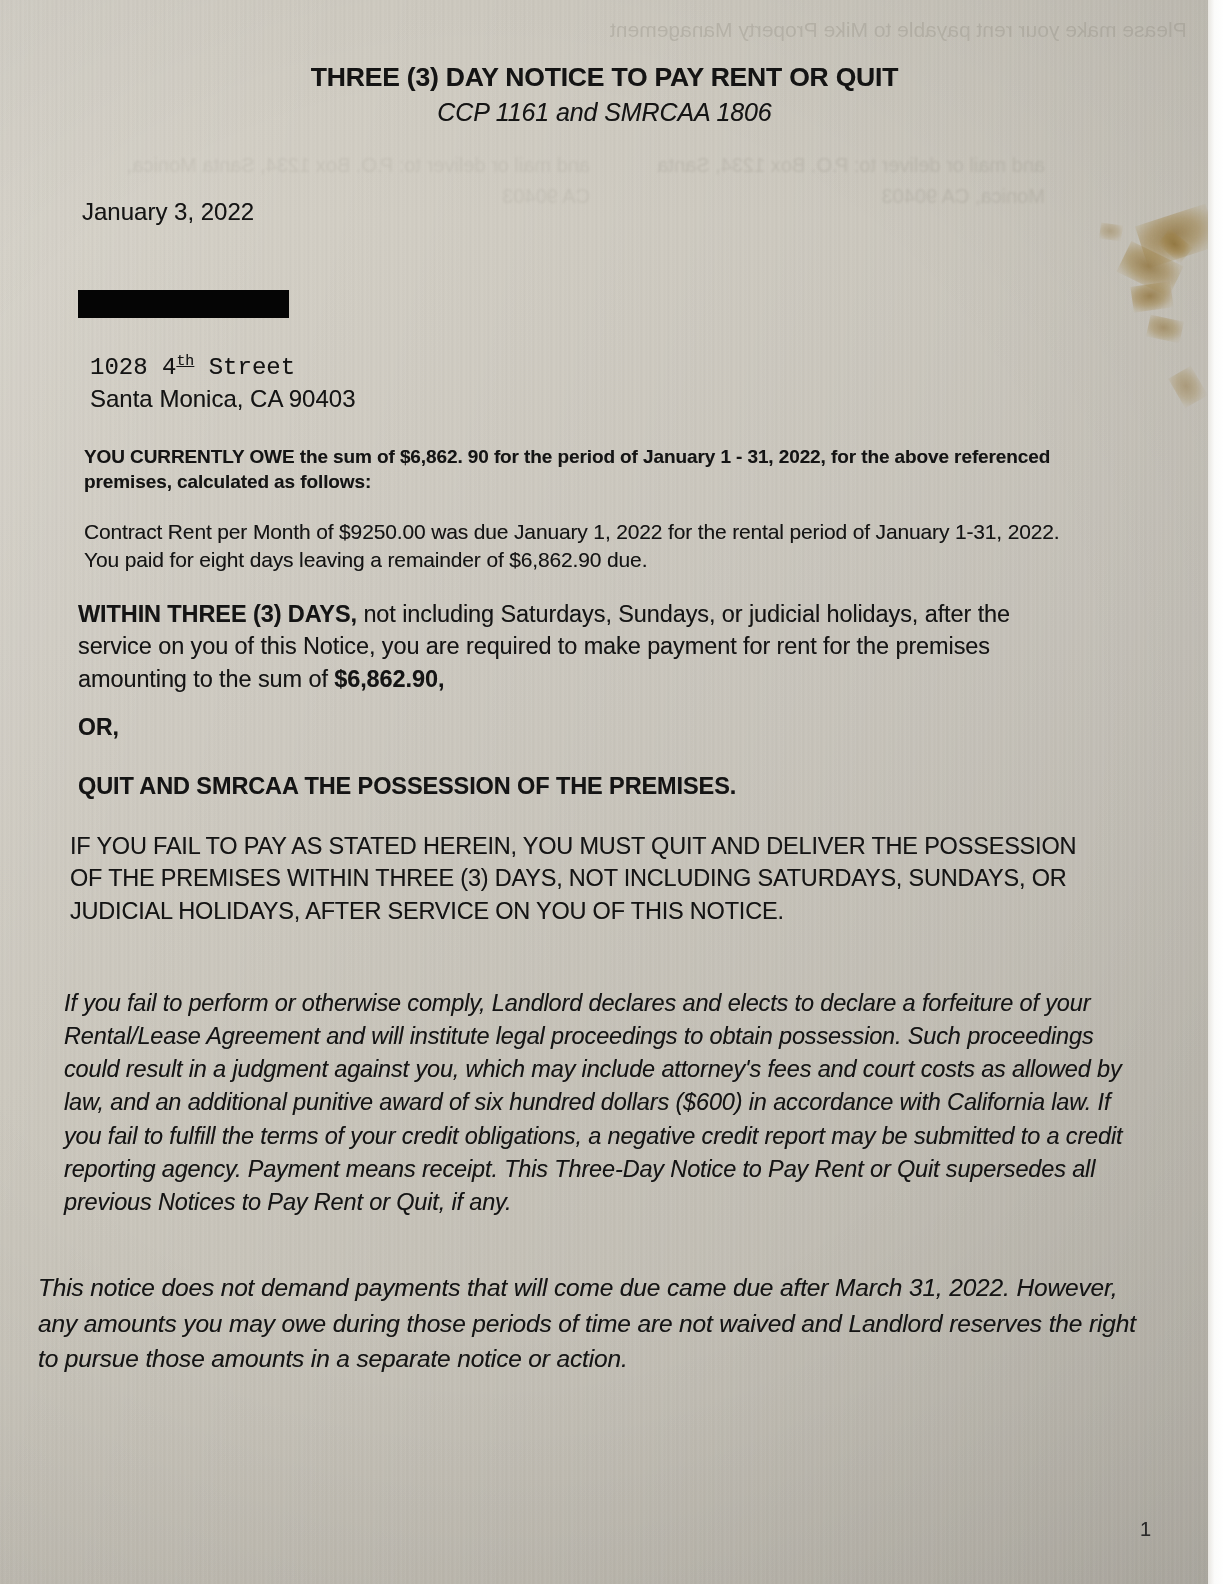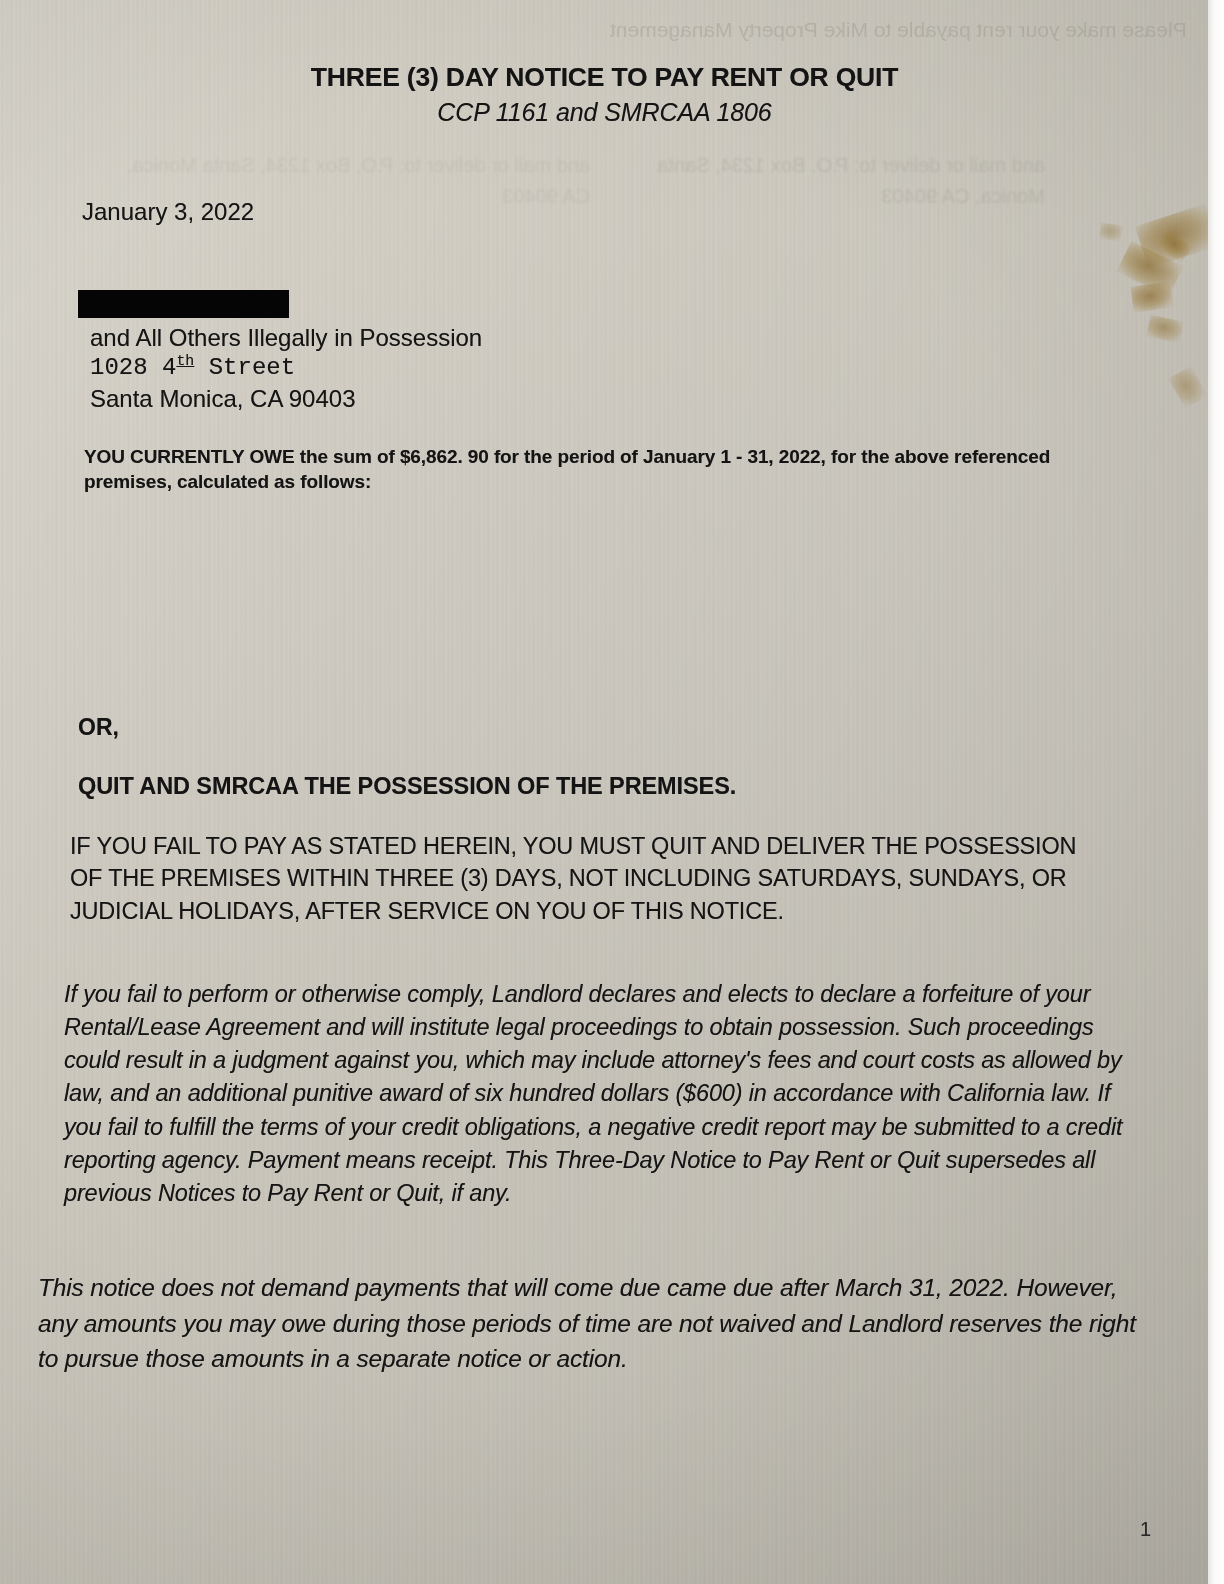--- a/index.html
+++ b/index.html
@@ -145,20 +145,21 @@
   .caps {
     font-size: 23.5px;
     line-height: 1.38;
     letter-spacing: -0.2px;
   }
   .ital {
     font-style: italic;
     font-size: 23.5px;
     line-height: 1.41;
     letter-spacing: -0.15px;
+    margin-top: 9px;
   }
   .ital2 {
     font-style: italic;
     font-size: 24.5px;
     line-height: 1.45;
     letter-spacing: -0.15px;
   }
   .pageno { font-size: 20px; color: #2a2a2a; }
 
   
@@ -190,31 +191,34 @@
   <div id="content">
 
     <div class="blk title" style="left:0; top:62px;">THREE (3) DAY NOTICE TO PAY RENT OR QUIT</div>
 
     <div class="blk subtitle" style="left:0; top:98px;font-style:italic;">CCP 1161 and SMRCAA 1806</div>
 
     <div class="blk date" style="left:82px; top:198px;">January 3, 2022</div>
 
     <div id="redaction" style="left:78px; top:290px; width:211px; height:28px;"></div>
 
-    <div class="blk addr-line" style="left:90px; top:322px;">and All Others Illegally in Possession</div>
 
     <div class="blk addr-line" style="left:90px; top:352px;font-family:Liberation Mono, monospace;">
       <span>1028 4</span><sup>th</sup><span> Street</span>
     </div>
 
     <div class="blk addr-line" style="left:90px; top:383px;">Santa Monica, CA  90403</div>
 
     <div class="blk owe" style="left:84px; top:444px; width:1000px;">YOU CURRENTLY OWE the sum of $6,862. 90 for the period of January 1 - 31, 2022, for the above referenced premises, calculated as follows:</div>
 
-
+    <div class="blk calc" style="left:84px; top:518px; width:1005px;">Contract Rent per Month of $9250.00 was due January 1, 2022 for the rental period of January 1-31, 2022.  You paid for eight days leaving a remainder of $6,862.90 due.</div>
+
+    <div class="blk within" style="left:78px; top:598px; width:1005px;">
+      <b>WITHIN THREE (3) DAYS,</b><span> not including Saturdays, Sundays, or judicial holidays, after the service on you of this Notice, you are required to make payment for rent for the premises amounting to the sum of </span><b>$6,862.90,</b>
+    </div>
 
     <div class="blk orline" style="left:78px; top:714px;">OR,</div>
 
     <div class="blk quitline" style="left:78px; top:773px;">QUIT AND SMRCAA THE POSSESSION OF THE PREMISES.</div>
 
     <div class="blk caps" style="left:70px; top:830px; width:1010px;">IF YOU FAIL TO PAY AS STATED HEREIN, YOU MUST QUIT AND DELIVER THE POSSESSION OF THE PREMISES WITHIN THREE (3) DAYS, NOT INCLUDING SATURDAYS, SUNDAYS, OR JUDICIAL HOLIDAYS, AFTER SERVICE ON YOU OF THIS NOTICE.</div>
 
     <div class="blk ital" style="left:64px; top:978px; width:1065px;">If you fail to perform or otherwise comply, Landlord declares and elects to declare a forfeiture of your Rental/Lease Agreement and will institute legal proceedings to obtain possession.  Such proceedings could result in a judgment against you, which may include attorney's fees and court costs as allowed by law, and an additional punitive award of six hundred dollars ($600) in accordance with California law.  If you fail to fulfill the terms of your credit obligations, a negative credit report may be submitted to a credit reporting agency.  Payment means receipt.  This Three-Day Notice to Pay Rent or Quit supersedes all previous Notices to Pay Rent or Quit, if any.</div>
 
     <div class="blk ital2" style="left:38px; top:1270px; width:1110px;">This notice does not demand payments that will come due came due after March 31, 2022.  However, any amounts you may owe during those periods of time are not waived and Landlord reserves the right to pursue those amounts in a separate notice or action.</div>

